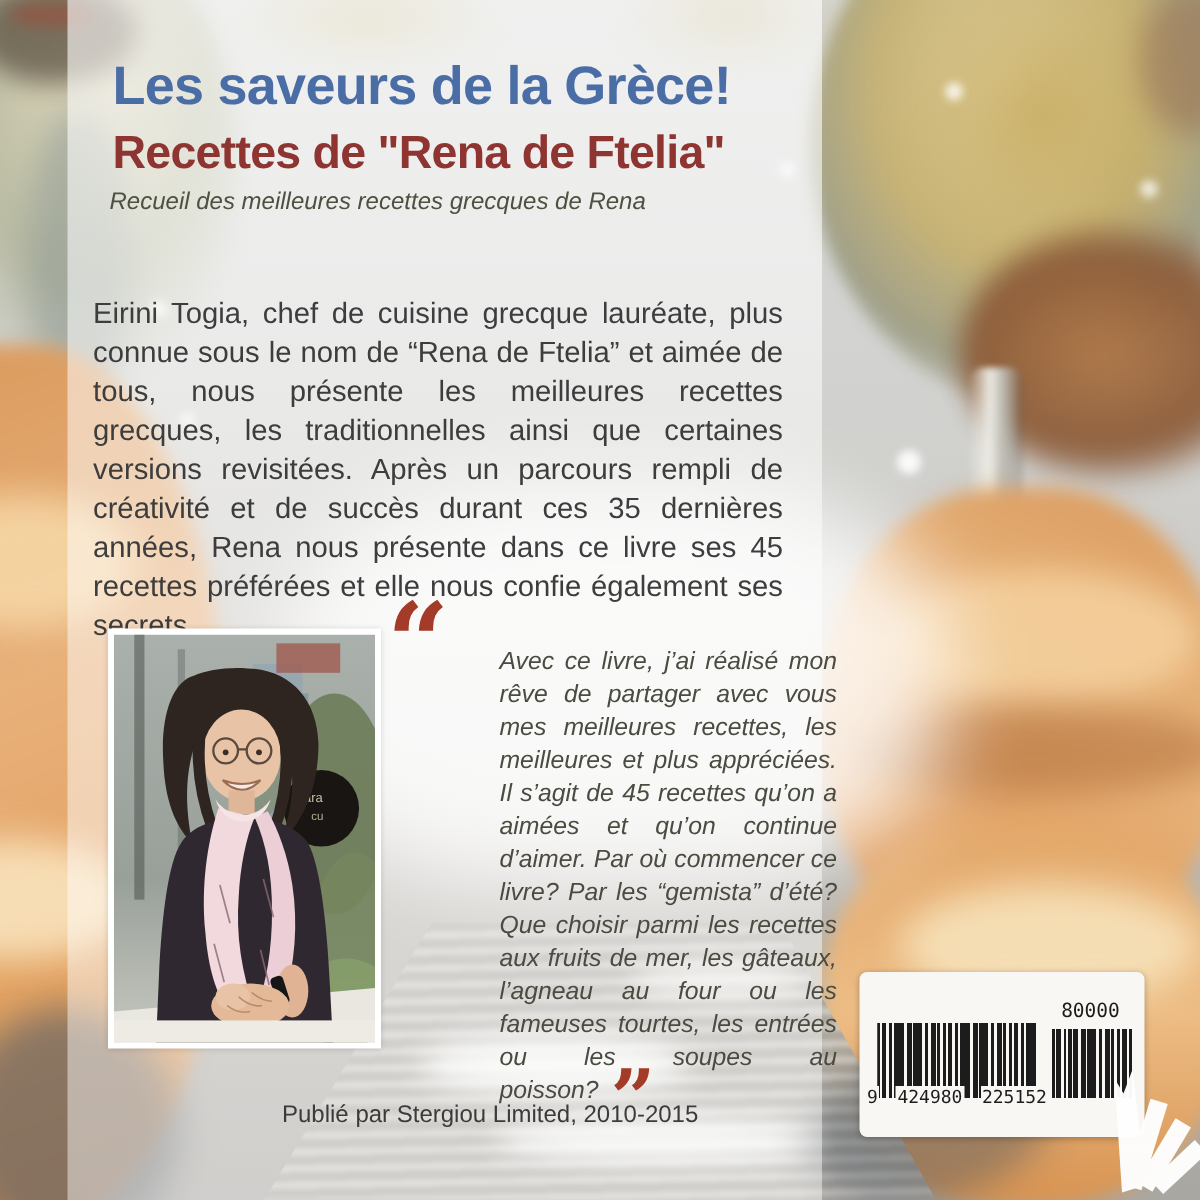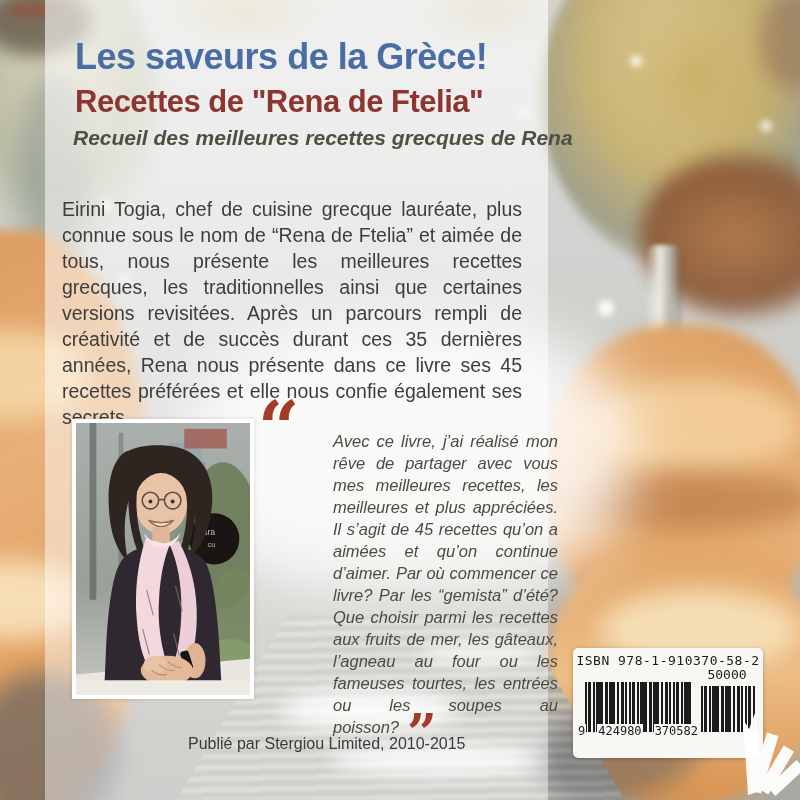--- a/index.html
+++ b/index.html
@@ -49,21 +49,21 @@
   .bokeh{background:#fff;opacity:.65;filter:blur(3px);}
   .bk1{left:100px;top:200px;width:12px;height:12px;}
   .bk2{left:120px;top:275px;width:10px;height:10px;}
   .bk3{left:520px;top:108px;width:10px;height:10px;}
   
   .overlay-band{position:absolute;left:45px;top:0;width:503px;height:800px;
     background:linear-gradient(180deg,rgba(255,255,255,.62) 0%,rgba(255,255,255,.5) 40%,rgba(255,255,255,.45) 100%);}
   
   .title{position:absolute;left:75px;top:36px;font-size:36px;font-weight:bold;color:var(--title-blue);letter-spacing:-.5px;}
   .subtitle{position:absolute;left:75px;top:84px;font-size:31px;font-weight:bold;color:var(--subtitle-red);letter-spacing:-.5px;}
-  .tagline{position:absolute;left:73px;top:126px;font-size:21px;font-style:italic;font-weight:700;color:var(--tagline-olive);}
+  .tagline{position:absolute;left:73px;top:126px;font-size:16px;font-style:italic;font-weight:400;color:var(--tagline-olive);}
   .description{position:absolute;left:62px;top:176px;width:460px;font-size:19.5px;line-height:26px;
     color:var(--body-text);text-align:justify;}
   .quote-wrap{position:absolute;left:303px;top:413px;width:225px;font-size:16.5px;line-height:22px;
     font-style:italic;color:var(--quote-text);text-align:justify;margin-left:30px;}
   .qmark{font-family:"DejaVu Serif", serif;font-weight:bold;color:var(--quote-mark-red);font-style:normal;}
   .qmark.open{position:absolute;left:258px;top:392px;font-size:72px;line-height:1;}
   .qmark.close{font-size:52px;line-height:0;vertical-align:-18px;margin-left:8px;letter-spacing:-4px;}
   .publisher{position:absolute;left:188px;top:735px;font-size:16px;color:#3b3b3b;}
   
   .photo-frame{position:absolute;left:72px;top:419px;width:182px;height:280px;background:#fff;
@@ -191,28 +191,27 @@
     <rect x="0" y="262" width="180" height="15" fill="#edebe4"></rect>
   </svg>
 </div>
 
 <span class="qmark open">“</span>
 <p class="quote-wrap"><span>Avec ce livre, j’ai réalisé mon rêve de partager avec vous mes meilleures recettes, les meilleures et plus appréciées. Il s’agit de 45 recettes qu’on a aimées et qu’on continue d’aimer. Par où commencer ce livre? Par les “gemista” d’été? Que choisir parmi les recettes aux fruits de mer, les gâteaux, l’agneau au four ou les fameuses tourtes, les entrées ou les soupes au poisson?</span><span class="qmark close">”</span></p>
 
 <div class="publisher">Publié par Stergiou Limited,  2010-2015</div>
 
 <div class="barcode">
-  <div class="bc-isbn">ISBN 978-1-910370-58-2</div>
-  <div class="bc-price">50000</div>
+  <div class="bc-price">80000</div>
   <div class="bars bars-main"></div>
   <div class="bars bars-supp"></div>
   <div class="bc-digits">
     <span>9</span>
     <span>424980</span>
-    <span>370582</span>
+    <span>225152</span>
   </div>
 </div>
 
 <svg class="books-logo" viewBox="0 0 70 96">
   <g fill="#ffffff" opacity=".97">
     <path d="M10,13 L16,23 L22,7 L31,84 L15,89 Z"></path>
     <rect x="25" y="27" width="12" height="60" transform="rotate(17 31 57)"></rect>
     <rect x="37" y="39" width="12" height="50" transform="rotate(31 43 64)"></rect>
     <rect x="47" y="52" width="12" height="40" transform="rotate(47 53 72)"></rect>
   </g>

